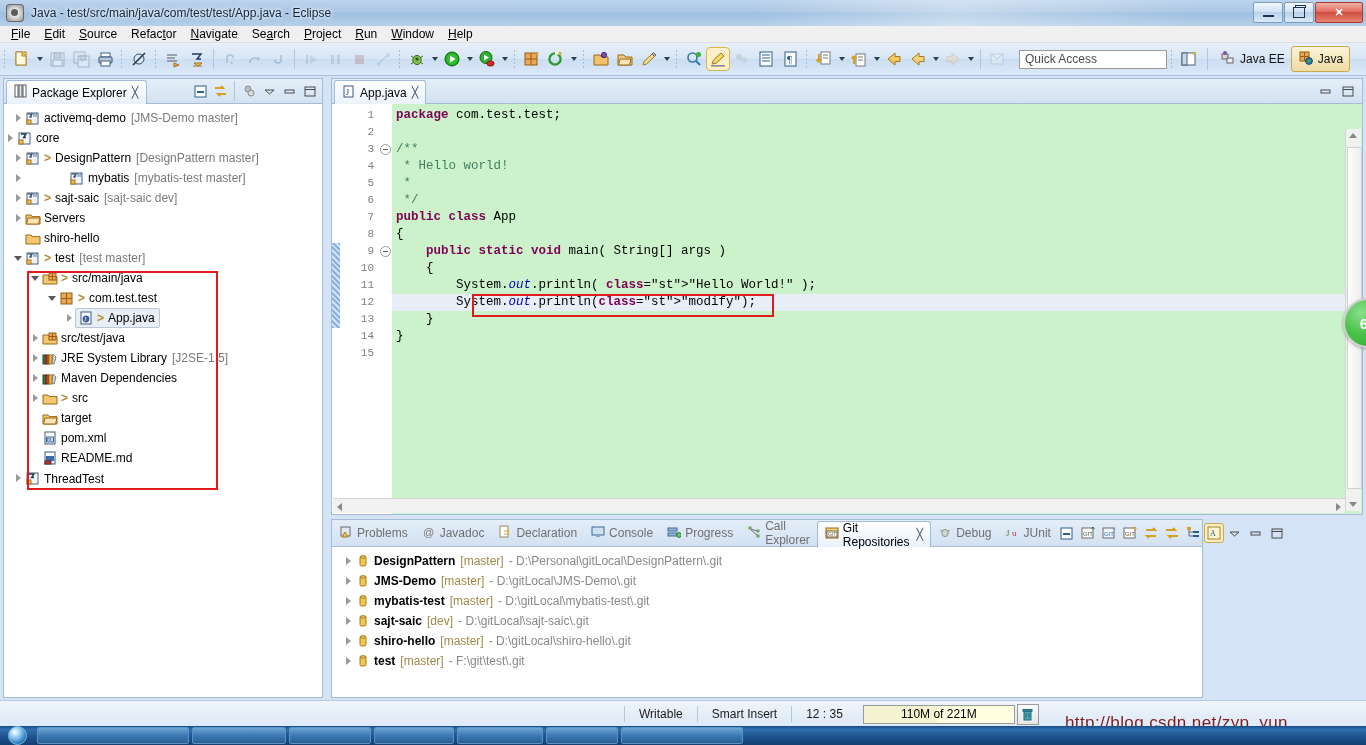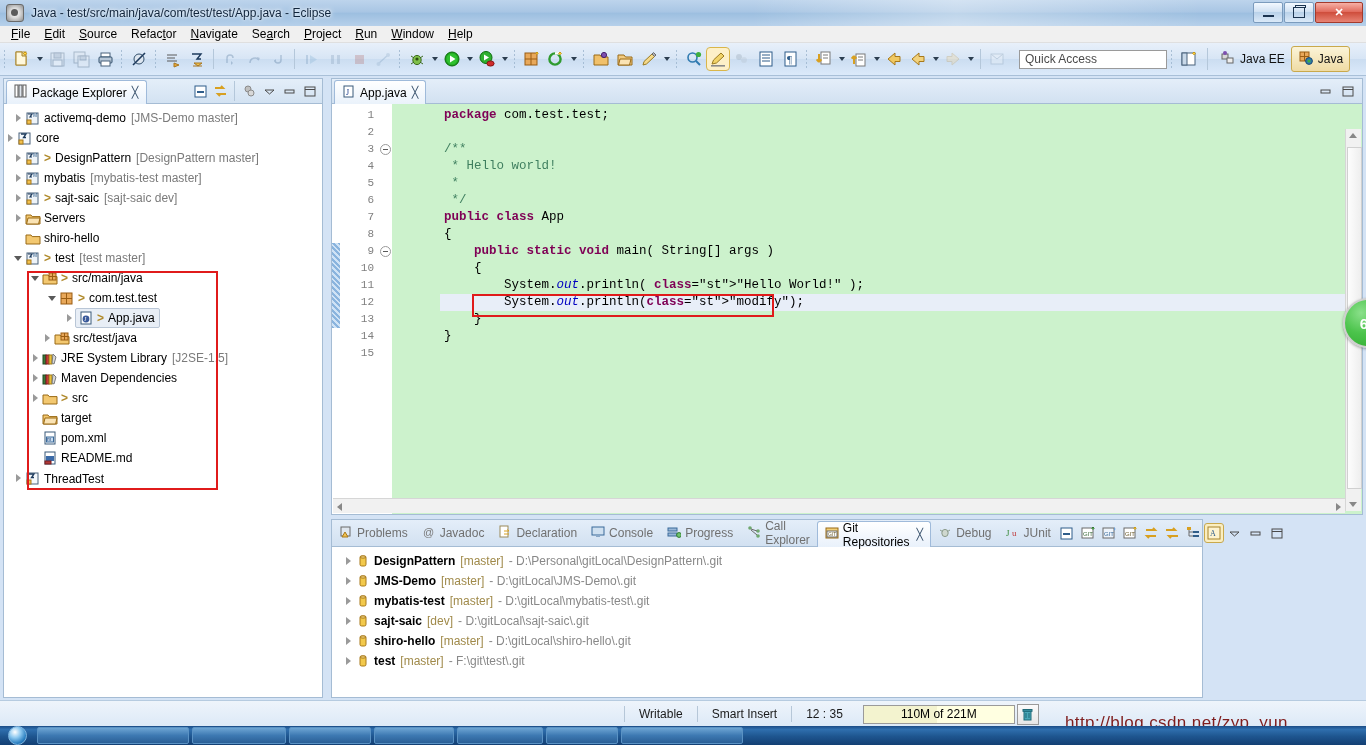--- a/index.html
+++ b/index.html
@@ -151,21 +151,21 @@
     width:14px;background:#fff;flex:none;padding-top:3px;box-sizing:border-box;
     position:relative;
   }
   .fold div{height:17px;line-height:17px;display:flex;align-items:center;justify-content:center;}
   .fold .fm{width:9px;height:9px;border:1px solid #9a9a9a;border-radius:50%;
     display:flex;align-items:center;justify-content:center;background:#fff;}
   .fold .fm:after{content:"";width:5px;height:1px;background:#5a5a5a;}
   .code{
     flex:1;background:#ccf2cc;position:relative;padding-top:3px;box-sizing:border-box;
     font-family:"Liberation Mono", monospace;font-size:12.5px;line-height:17px;
-    color:#000;overflow:hidden;padding-left:48px;
+    color:#000;overflow:hidden;
   }
   .code .ln{height:17px;line-height:17px;white-space:pre;padding-left:4px;}
   .code .ln.cur{background:#e8eef8;}
   .kw{color:#7f0055;font-weight:bold;}
   .cm{color:#3f7f5f;}
   .fld{color:#0000c0;font-style:italic;}
   .vscroll{
     position:absolute;right:1px;top:25px;width:15px;height:382px;background:#f1f1f1;border-left:1px solid #d6d6d6;
   }
   .vscroll .thumb{position:absolute;left:1px;top:18px;width:13px;height:340px;
@@ -652,21 +652,21 @@
                 <path d="M3 3h4l-2 3h2" stroke="#1d3a5c" fill="none" stroke-width="1.2"></path>
                 <text x="8" y="6" font-size="5" fill="#2f5d8a">M</text>
                 <rect x="2" y="9" width="4" height="4" fill="#f2c14e" stroke="#a8791a"></rect>
               </svg>
             </span>
             <span class="arrowmark">&gt;</span>
             <span class="lbl">DesignPattern</span>
             <span class="dec">[DesignPattern master]</span>
           </span>
         </div>
-        <div class="row" style="padding-left: 8px;">
+        <div class="row" style="padding-left: 8px; gap: 44px;">
           <span class="tw closed"></span>
           <span style="display: flex; align-items: center;">
             <span class="ic">
               <svg width="16" height="15" viewBox="0 0 16 15">
                 <rect x="2" y="2" width="11" height="11" fill="#eef3f8" stroke="#4a637d"></rect>
                 <path d="M3 3h4l-2 3h2" stroke="#1d3a5c" fill="none" stroke-width="1.2"></path>
                 <text x="8" y="6" font-size="5" fill="#2f5d8a">M</text>
                 <rect x="2" y="9" width="4" height="4" fill="#f2c14e" stroke="#a8791a"></rect>
               </svg>
             </span>
@@ -765,21 +765,21 @@
               <svg width="16" height="15" viewBox="0 0 16 15">
                 <rect x="3" y="1" width="10" height="12" fill="#fff" stroke="#3a5a7a"></rect>
                 <circle cx="8" cy="8" r="3.4" fill="#3a5a9a"></circle>
                 <text x="6.2" y="10.2" font-size="6" font-family="serif" fill="#fff">J</text>
               </svg>
             </span>
             <span class="arrowmark">&gt;</span>
             <span class="lbl">App.java</span>
           </span>
         </div>
-        <div class="row" style="padding-left: 37px; align-items: center;">
+        <div class="row" style="padding-left: 25px; align-items: center;">
           <span class="tw closed"></span>
           <span style="display: flex; align-items: center;">
             <span class="ic">
               <svg width="16" height="15" viewBox="0 0 16 15">
                 <path d="M1 4h5l1.2 1.6H15V13H1z" fill="#f3c870" stroke="#9a6a16"></path>
                 <rect x="7" y="2" width="7" height="7" fill="#e8a85a" stroke="#9a5d12"></rect>
                 <line x1="7" y1="5.5" x2="14" y2="5.5" stroke="#9a5d12"></line>
                 <line x1="10.5" y1="2" x2="10.5" y2="9" stroke="#9a5d12"></line>
               </svg>
             </span>

